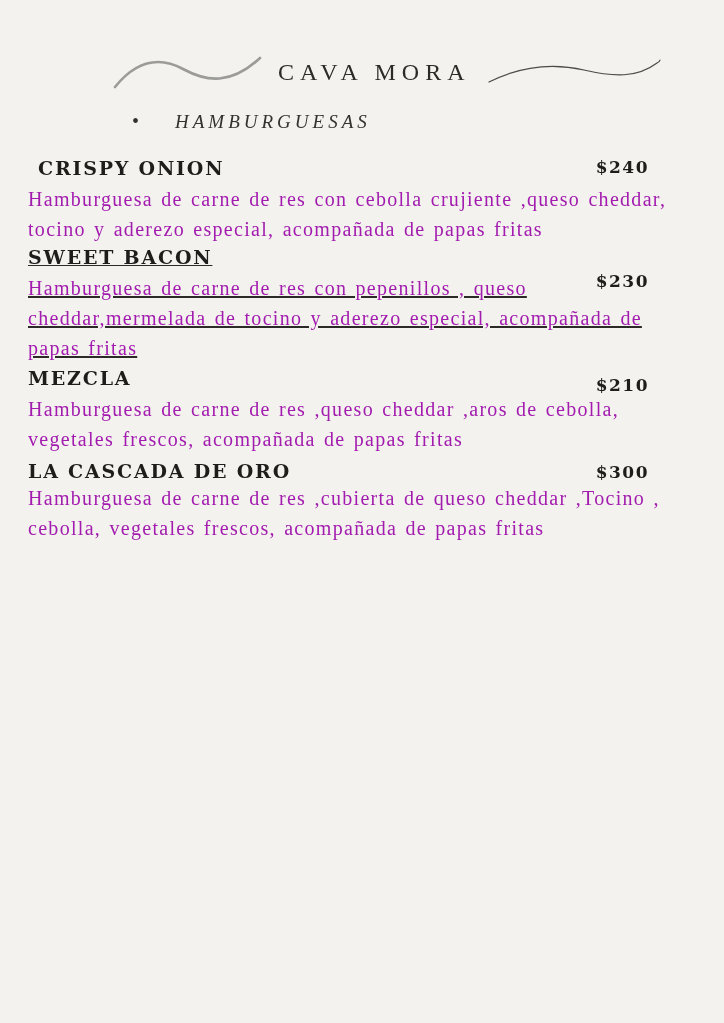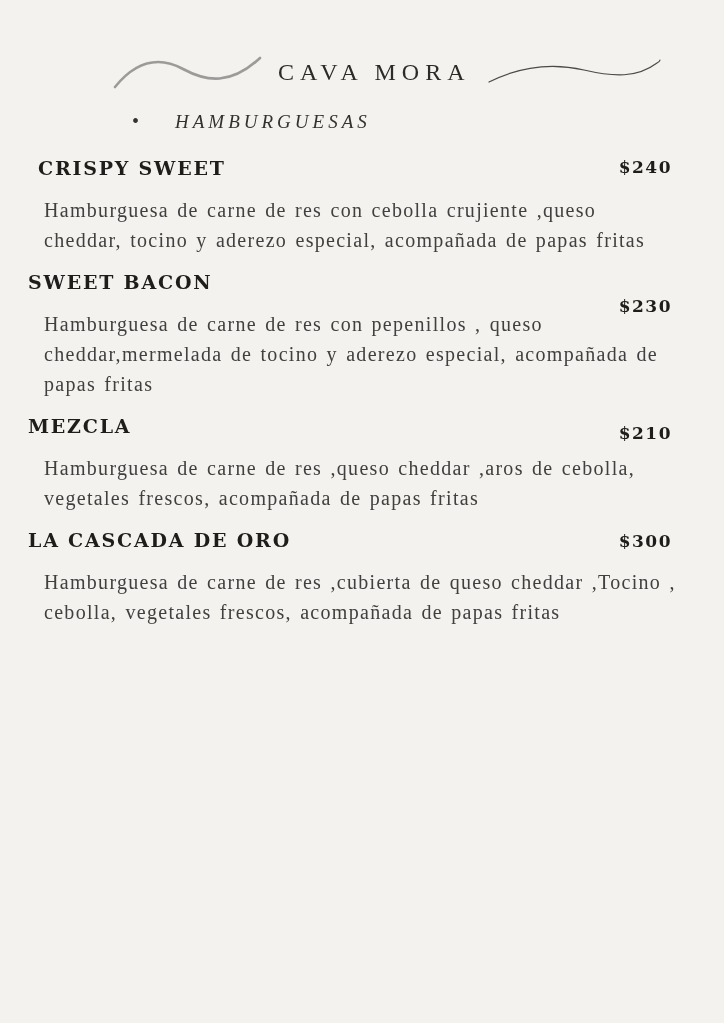--- a/index.html
+++ b/index.html
@@ -63,40 +63,40 @@
     color:#1e1d1b;
     margin:0 0 5px 0;
     white-space:nowrap;
   }
   .item-desc{
     font-family:"Liberation Serif", serif;
     font-size:20px;
     line-height:30px;
     letter-spacing:1.3px;
     word-spacing:2px;
-    color:#404040;
+    color:#a21caf;
     max-width:640px;
-    margin:16px;
+    margin:0;
   }
   .item-price{
     position:absolute;
     top:0;
-    right:24px;
+    right:47px;
     font-family:"DejaVu Serif", serif;
     font-weight:700;
     font-size:17px;
     letter-spacing:1.5px;
     color:#1e1d1b;
     white-space:nowrap;
   }
   
   .menu-item:nth-child(1){margin-bottom:2px;}
   .menu-item:nth-child(1) .item-name{margin-left:10px;}
   .menu-item:nth-child(1) .item-price{top:0;}
-  .menu-item:nth-child(2){margin-bottom:4px;}
+  .menu-item:nth-child(2){margin-bottom:4px;text-decoration:underline;}
   .menu-item:nth-child(2) .item-price{top:25px;}
   .menu-item:nth-child(3){margin-bottom:6px;}
   .menu-item:nth-child(3) .item-price{top:8px;}
   .menu-item:nth-child(4){margin-bottom:8px;}
   .menu-item:nth-child(4) .item-name{margin-bottom:1px;}
   .menu-item:nth-child(4) .item-price{top:2px;}
   .menu-item:nth-child(5){margin-bottom:12px;}
   .menu-item:nth-child(5) .item-price{top:10px;}
   .menu-item:nth-child(6) .item-price{top:25px;right:26px;}
   .menu-item:nth-child(6) .item-desc{margin-left:-6px;max-width:648px;}
@@ -116,21 +116,21 @@
     </svg>
   </div>
 
   <div class="section-row">
     <span class="section-bullet">•</span>
     <span class="section-title">HAMBURGUESAS</span>
   </div>
 
   <div class="menu-list">
     <div class="menu-item">
-      <h2 class="item-name">CRISPY SWEET</h2>
+      <h2 class="item-name">CRISPY ONION</h2>
       <span class="item-price">$240</span>
       <p class="item-desc">Hamburguesa de carne de res con cebolla crujiente ,queso cheddar, tocino y aderezo especial, acompañada de papas fritas</p>
     </div>
 
     <div class="menu-item">
       <h2 class="item-name">SWEET BACON</h2>
       <span class="item-price">$230</span>
       <p class="item-desc">Hamburguesa de carne de res con pepenillos , queso cheddar,mermelada de tocino y aderezo especial, acompañada de papas fritas</p>
     </div>
 

